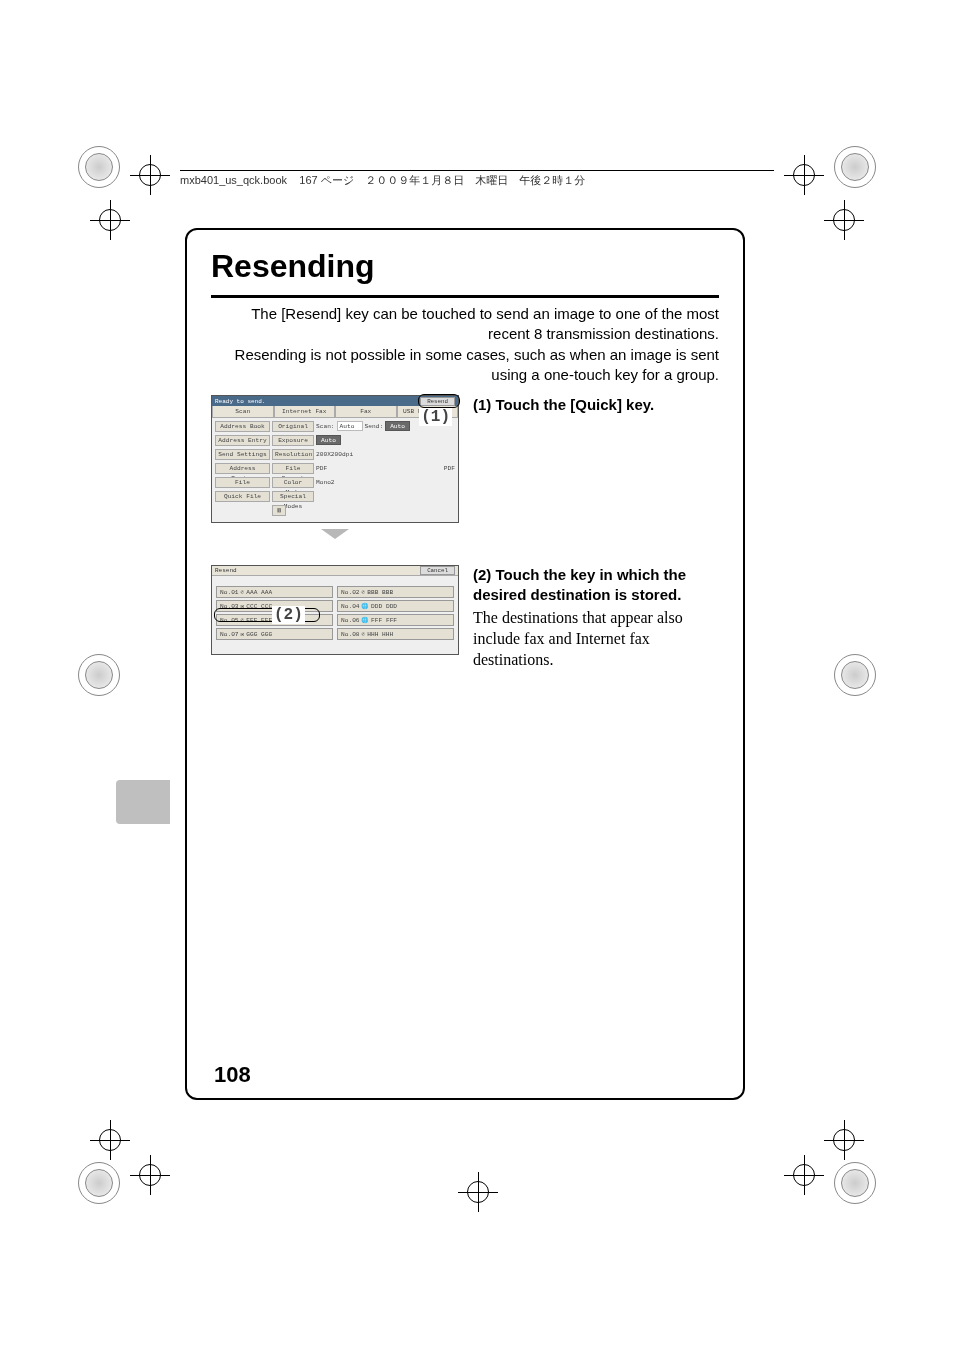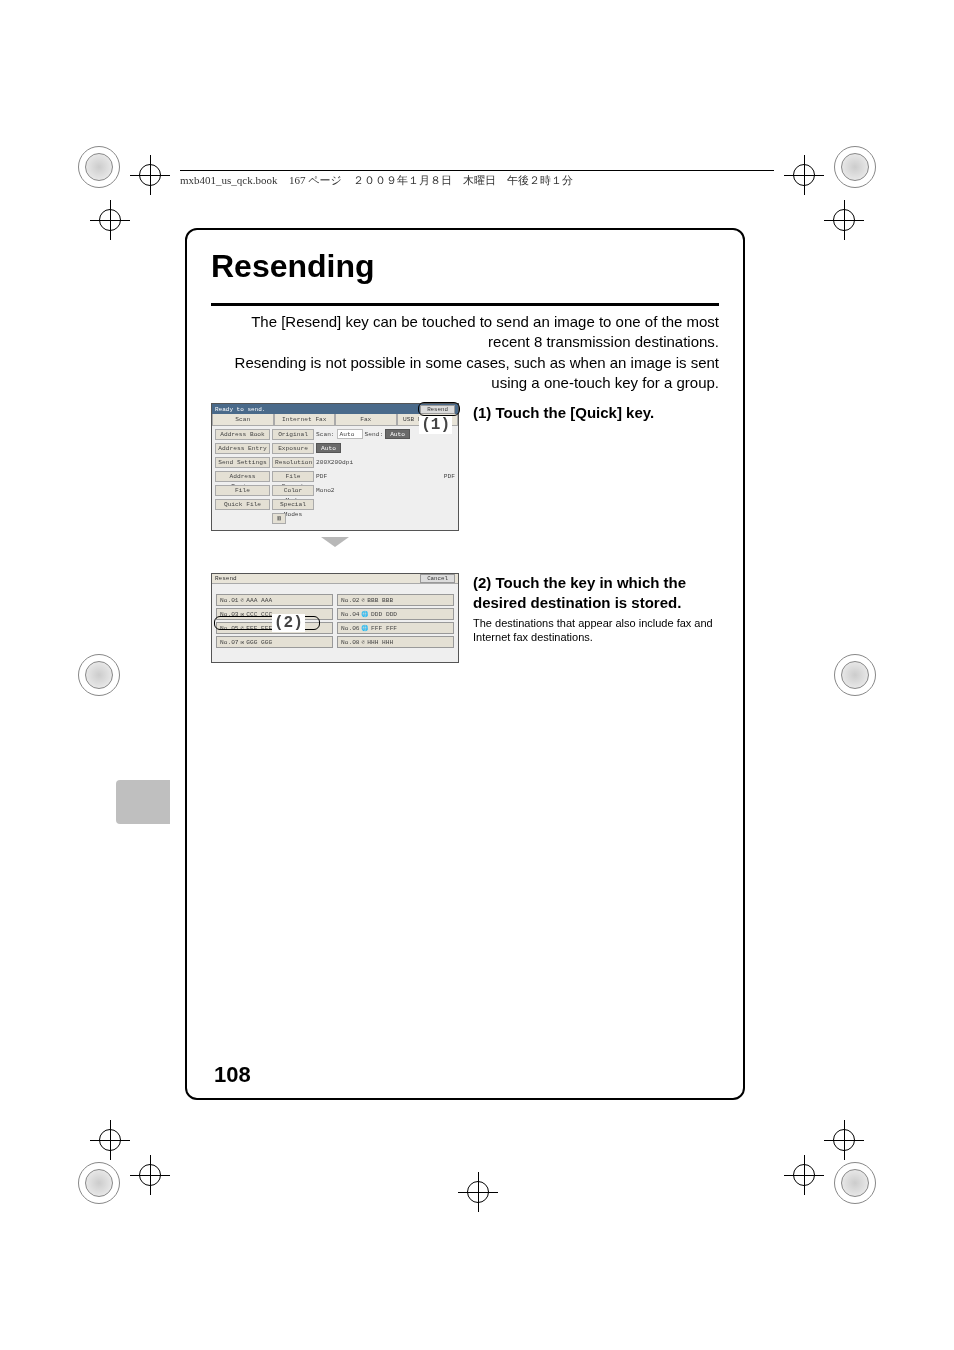--- a/index.html
+++ b/index.html
@@ -38,44 +38,44 @@
   .cross-mark.bmr { top: 1120px; right: 90px; }
 
   .header-line {
     position: absolute;
     top: 170px; left: 180px; right: 180px;
     border-top: 1px solid #000;
     font-size: 11px;
     padding-top: 2px;
     color: #333;
   }
-  .header-line span { font-family: Liberation Serif, serif; }
+  .header-line span { font-family: Liberation Sans, sans-serif; }
 
   .page-frame {
     position: absolute;
     top: 228px; left: 185px;
     width: 560px; height: 872px;
     border: 2.5px solid #000;
     border-radius: 12px;
     padding: 18px 24px 0 24px;
   }
   .section-title {
     font-size: 32px;
     font-weight: bold;
     border-bottom: 3px solid #000;
-    padding-bottom: 18px;
+    padding-bottom: 10px;
     margin-bottom: 6px;
   }
   .intro { font-size: 15px; line-height: 1.35; margin-bottom: 10px; }
 
   .content-row { display: flex; gap: 14px; margin-bottom: 22px; }
   .screen-col { width: 248px; flex-shrink: 0; }
   .text-col { flex: 1; font-size: 14px; }
   .step-head { font-weight: bold; font-size: 15px; line-height: 1.3; margin-bottom: 4px; }
-  .step-note { font-size: 11px; line-height: 1.3; }
+  .step-note { font-size: 16px; line-height: 1.3; font-family: Liberation Serif, serif; }
 
   
   .ui-panel {
     width: 248px;
     border: 1px solid #555;
     background: #efefef;
     font-family: "Courier New", monospace;
     font-size: 6.2px;
     color: #444;
     position: relative;

